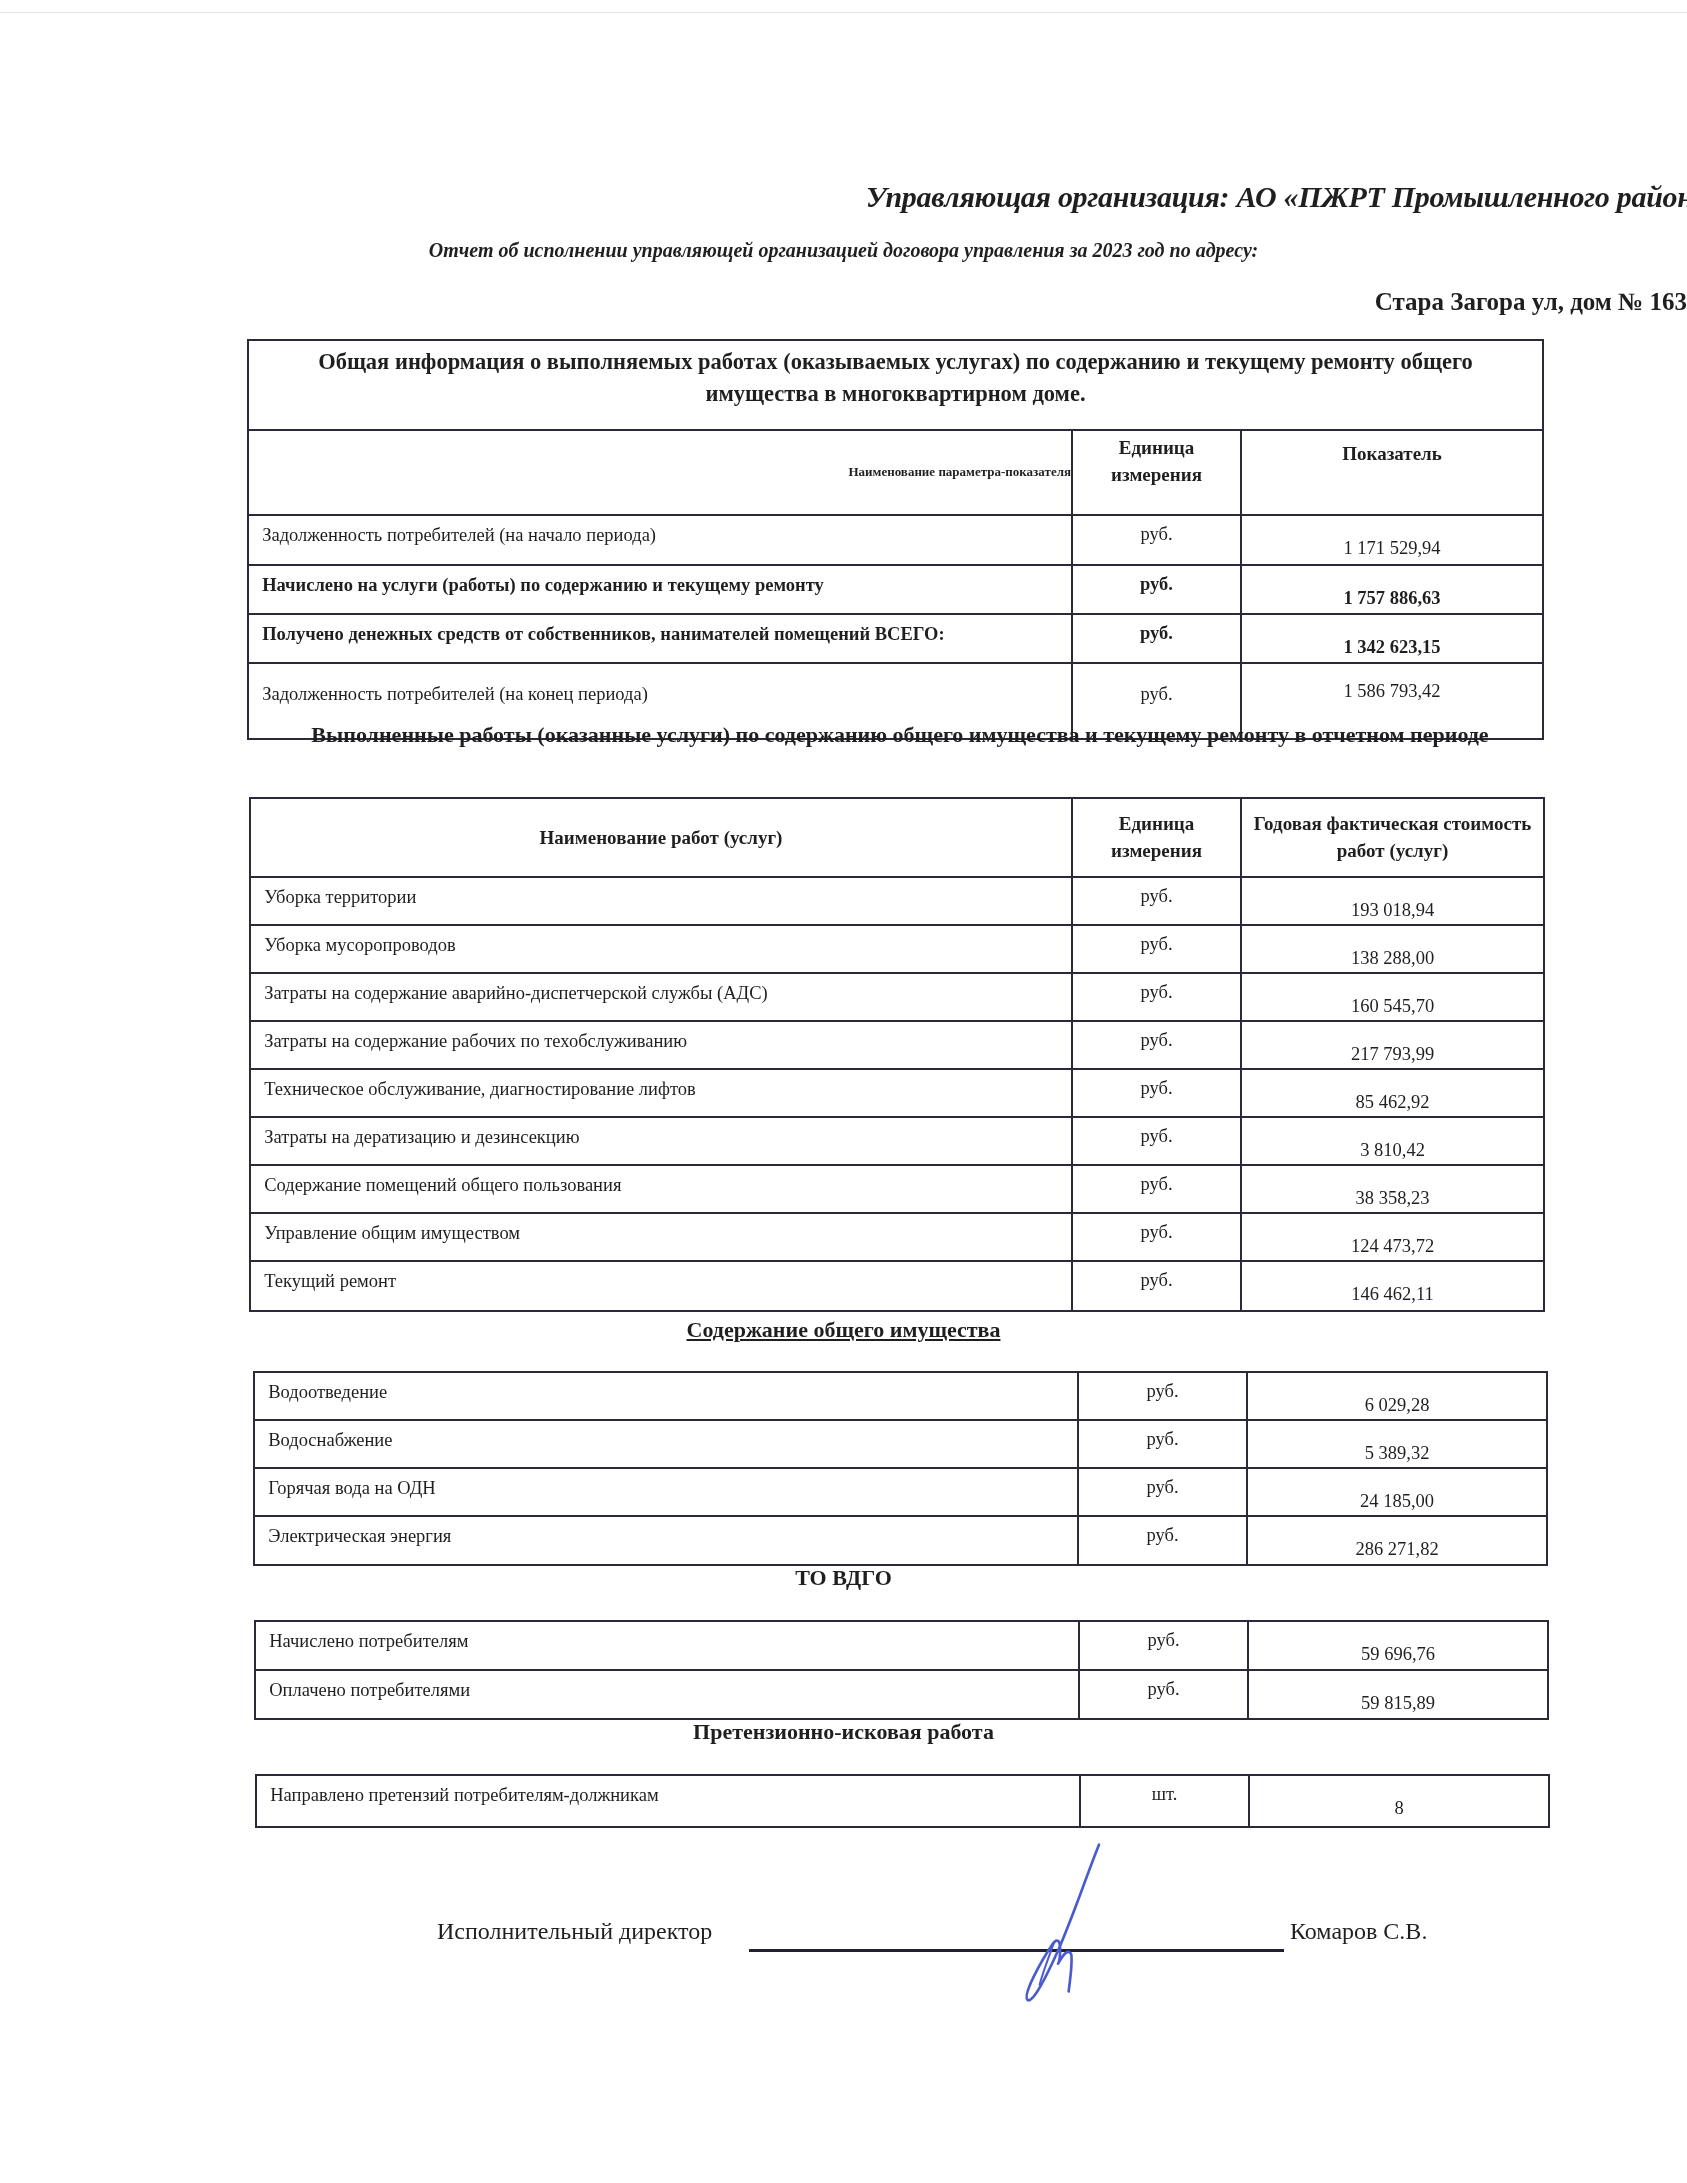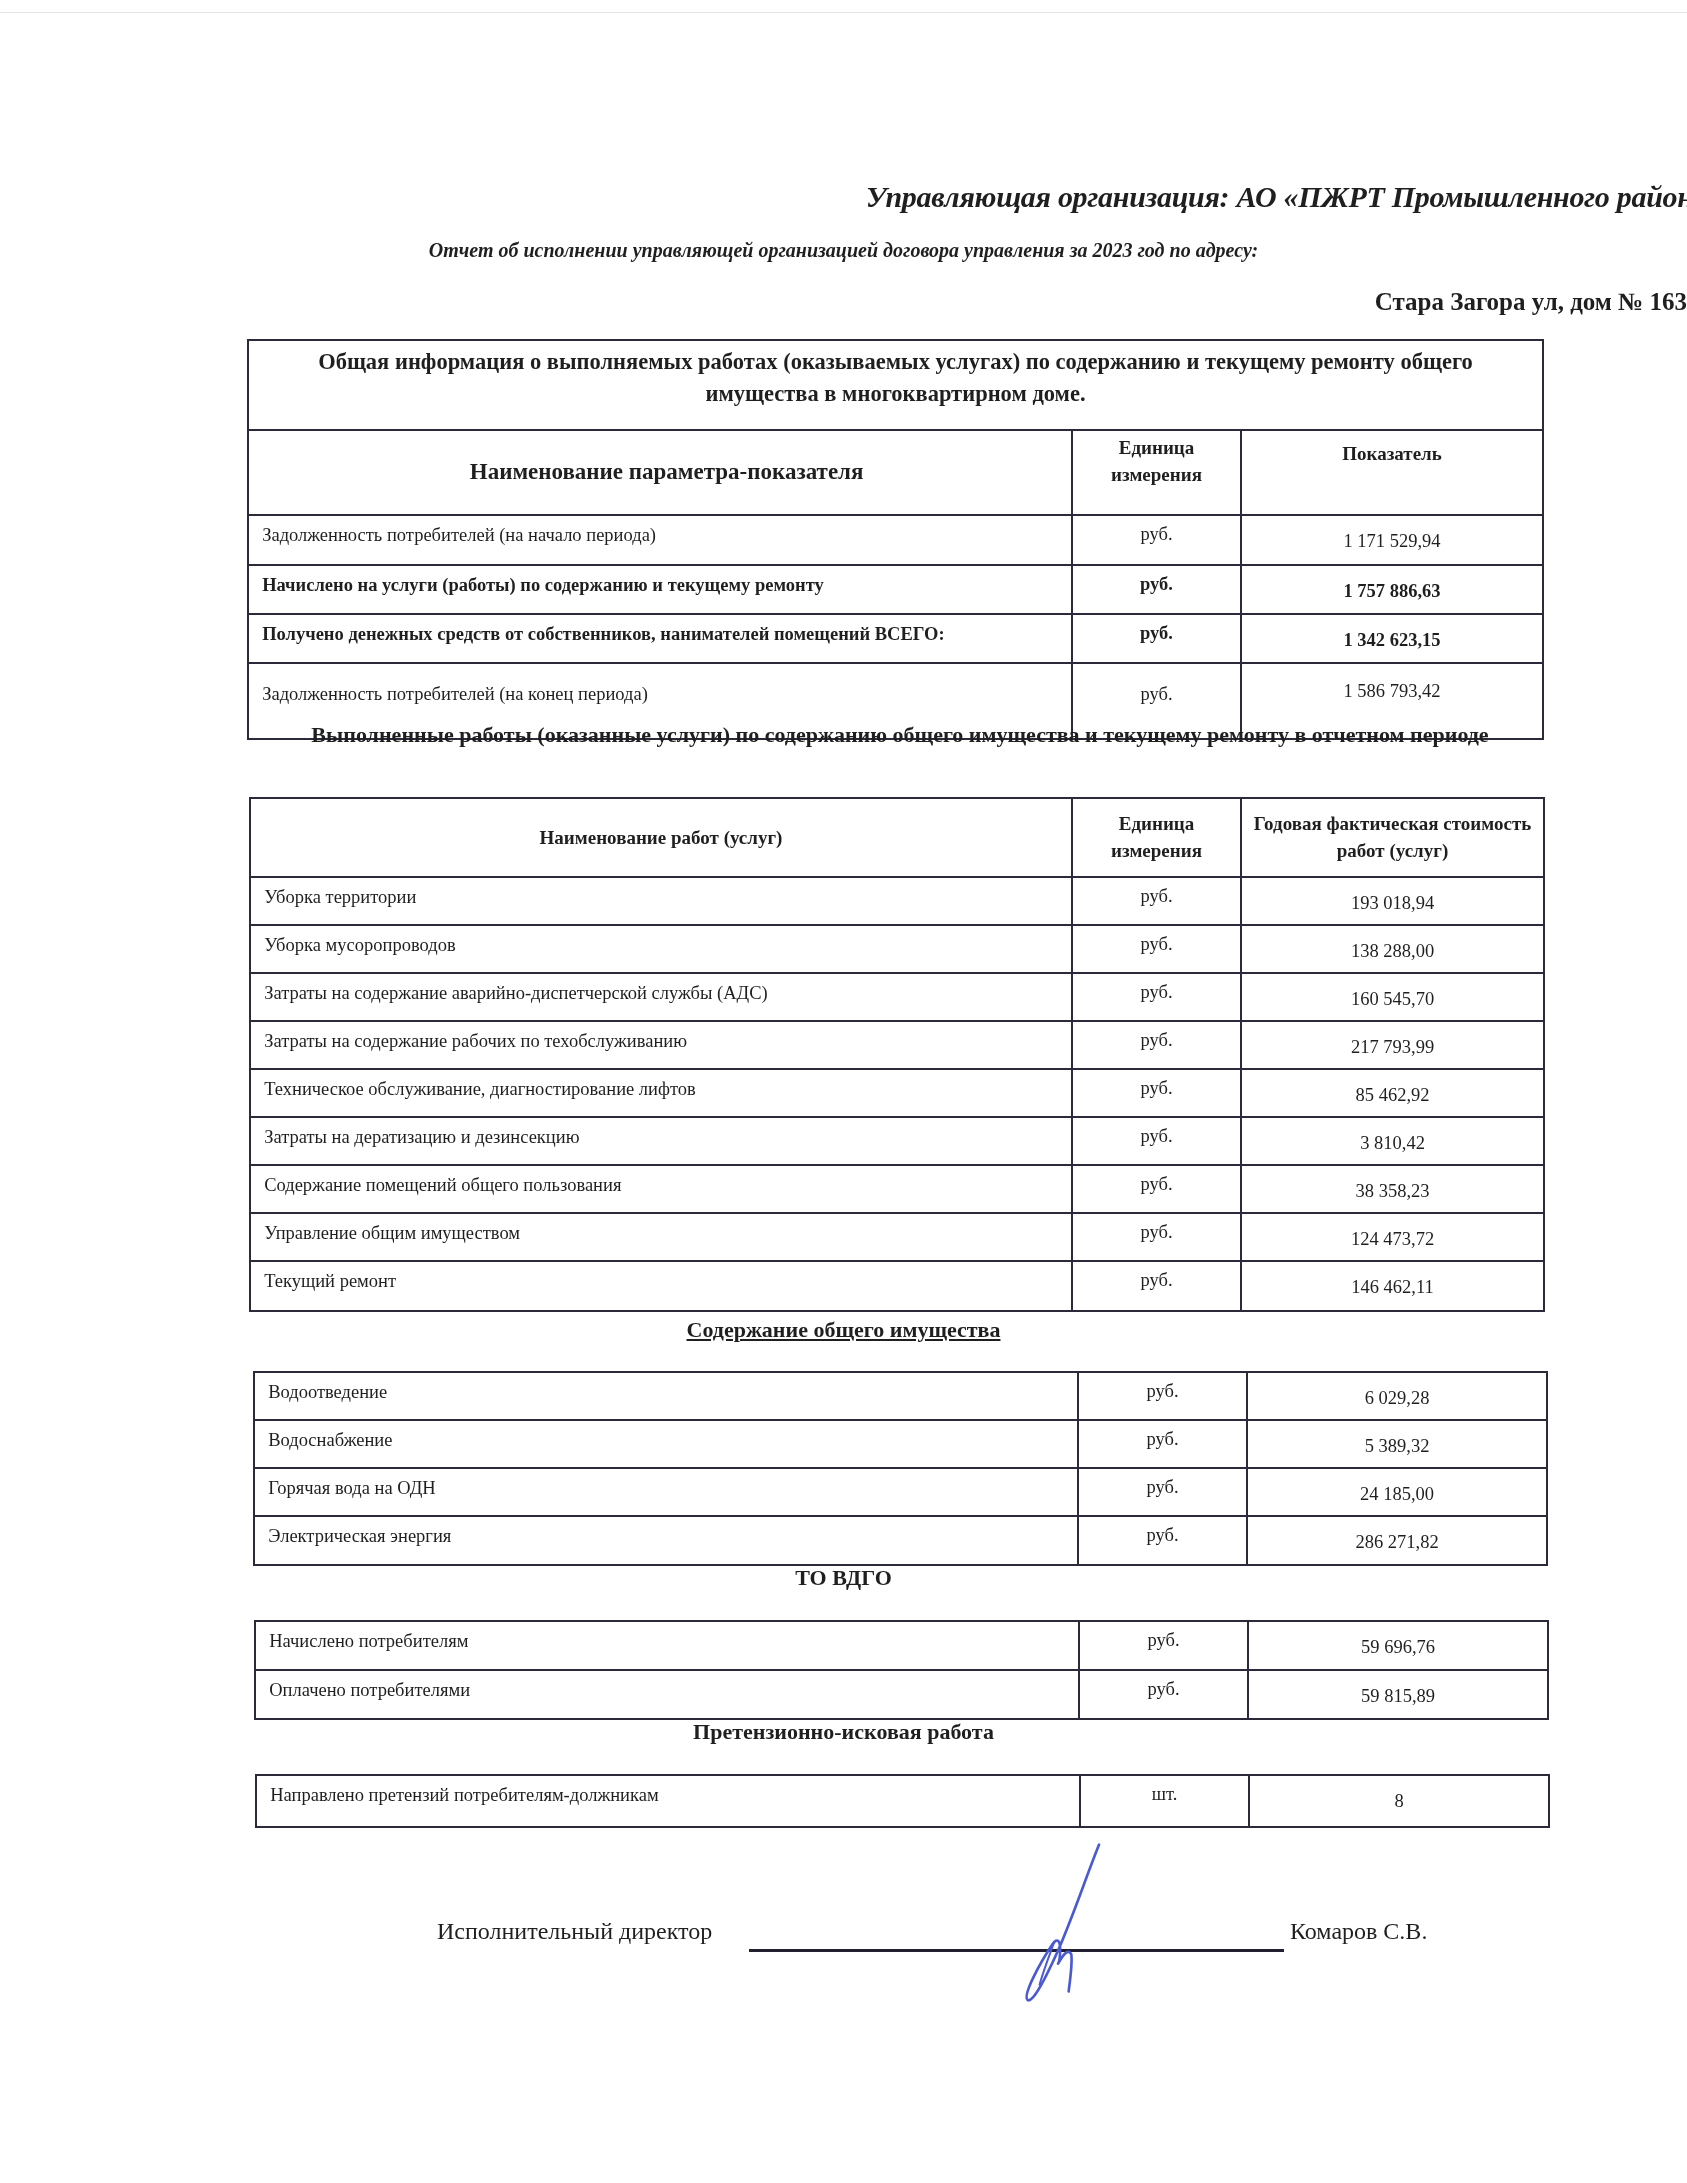--- a/index.html
+++ b/index.html
@@ -41,35 +41,35 @@
       font-weight: normal;
     }
     .t-general { left: 247px; top: 339px; width: 1295px; }
     .t-general .caption-cell {
       height: 83px; text-align: center; vertical-align: top;
       font-size: 22.5px; font-weight: bold; line-height: 32px;
       padding: 5.3px 13.2px 0 13.2px;
     }
     .t-general .hdr-cell { height: 73px; }
     .hdr-name {
-      font-size: 23px; font-weight: bold; text-align: center; padding-left: 13.2px !important;
+      font-size: 13px; font-weight: bold; text-align: right; padding-left: 13.2px !important;
       vertical-align: middle;
     }
     .hdr-unit {
       font-size: 19px; font-weight: bold; text-align: center; line-height: 26.5px;
       vertical-align: top; padding-top: 4px !important;
     }
     .hdr-value {
       font-size: 19px; font-weight: bold; text-align: center; line-height: 26.5px;
       vertical-align: top; padding-top: 9.3px !important;
     }
     .row td { font-size: 18.5px; vertical-align: top; }
     .row td.name { text-align: left; padding: 9.3px 0 0 13.2px; }
     .row td.unit { text-align: center; padding-top: 8px; }
-    .row td.val { text-align: center; padding-top: 15px; }
+    .row td.val { text-align: center; padding-top: 22px; }
     .row.bold td { font-weight: bold; }
     .section-heading {
       left: 0; width: 1687px; text-align: center;
       font-size: 22px; font-weight: bold; line-height: 33px;
     }
     .t-works { left: 249px; top: 797px; width: 1294px; }
     .t-works .hdr-cell { height: 77px; }
     .t-works .hdr-name2 {
       font-size: 19px; font-weight: bold; text-align: center; vertical-align: middle;
     }

